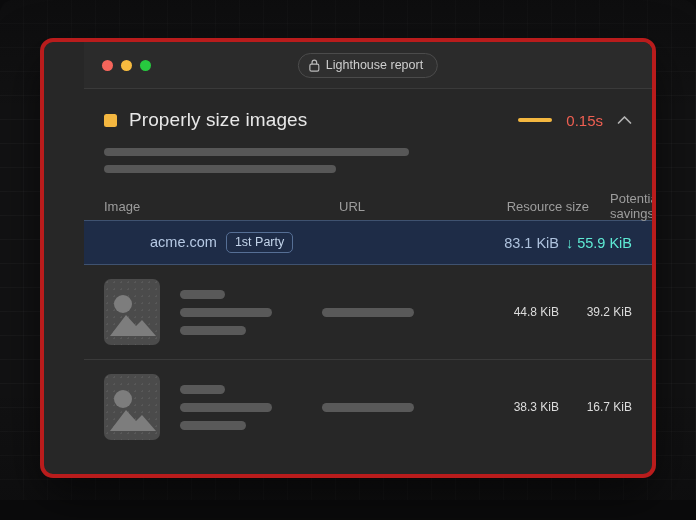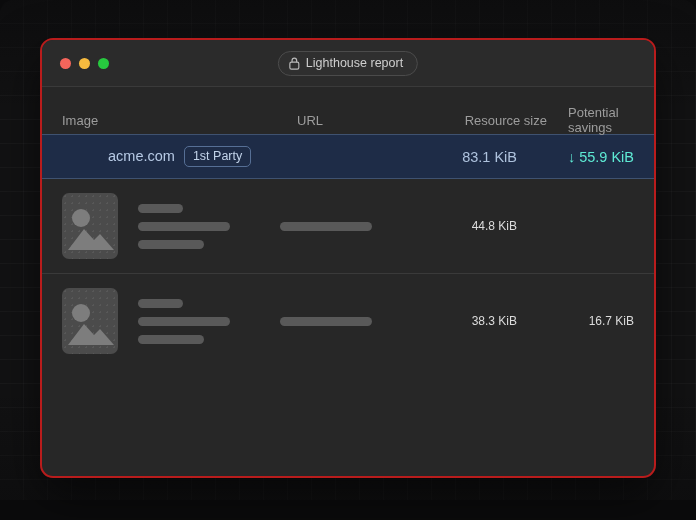--- a/index.html
+++ b/index.html
@@ -43,25 +43,26 @@
 
   
   #window {
     position: absolute;
     left: 40px;
     top: 38px;
     width: 616px;
     height: 440px;
     background: #272727;
     border-radius: 13px;
-    border: 2px solid #b91c1c;
+    border: 4px solid #b91c1c;
     box-shadow: 0 18px 48px rgba(0,0,0,0.55);
     overflow: hidden;
     display: flex;
     flex-direction: column;
+    padding-left: 40px;
   }
 
   
   #titlebar {
     height: 47px;
     min-height: 47px;
     background: #2b2b2b;
     border-bottom: 1px solid #3a3a3a;
     display: flex;
     align-items: center;
@@ -252,20 +253,41 @@
       <span>
         <svg width="11" height="13" viewBox="0 0 11 13">
           <rect x="1" y="5.2" width="9" height="7" rx="1.6" fill="none" stroke="#b9b9b9" stroke-width="1.2"></rect>
           <path d="M3.2 5.2 V3.4 a2.3 2.3 0 0 1 4.6 0 V5.2" fill="none" stroke="#b9b9b9" stroke-width="1.2"></path>
         </svg>
       </span>
       <span>Lighthouse report</span>
     </div>
   </div>
 
+  <div id="audit-head">
+    <div id="audit-title-row">
+      <div id="audit-bullet"></div>
+      <div id="audit-title">Properly size images</div>
+
+      <div id="audit-right">
+        <div id="audit-dash"></div>
+        <div id="audit-metric">0.15s</div>
+        <span id="audit-chevron">
+          <svg width="15" height="10" viewBox="0 0 15 10">
+            <path d="M1.5 8 L7.5 2 L13.5 8" fill="none" stroke="#b3b3b3" stroke-width="1.7" stroke-linecap="round" stroke-linejoin="round"></path>
+          </svg>
+        </span>
+      </div>
+    </div>
+
+    <div id="skeleton-lines">
+      <div class="sk" id="sk1"></div>
+      <div class="sk" id="sk2"></div>
+    </div>
+  </div>
 
   <div id="table">
 
     <div class="row" id="thead">
       <div class="col-image">Image</div>
       <div class="col-url">URL</div>
       <div class="col-res">Resource size</div>
       <div class="col-sav">Potential savings</div>
     </div>
 
@@ -290,20 +312,21 @@
         <div class="thumb-lines">
           <div class="sk2l tl1"></div>
           <div class="sk2l tl2"></div>
           <div class="sk2l tl3"></div>
         </div>
       </div>
       <div class="col-url">
         <div class="url-sk"></div>
       </div>
       <div class="col-res">44.8 KiB</div>
+      <div class="col-sav">39.2 KiB</div>
     </div>
 
     <div id="row-sep"></div>
 
     <div class="row data-row">
       <div class="col-image img-cell">
         <div class="img-thumb">
           <svg width="56" height="66" viewBox="0 0 56 66">
             <circle cx="19" cy="25" r="9" fill="#7d7d7d"></circle>
             <path d="M6 57 L22 36 L32 47 L38 41 L52 57 Z" fill="#7d7d7d"></path>

